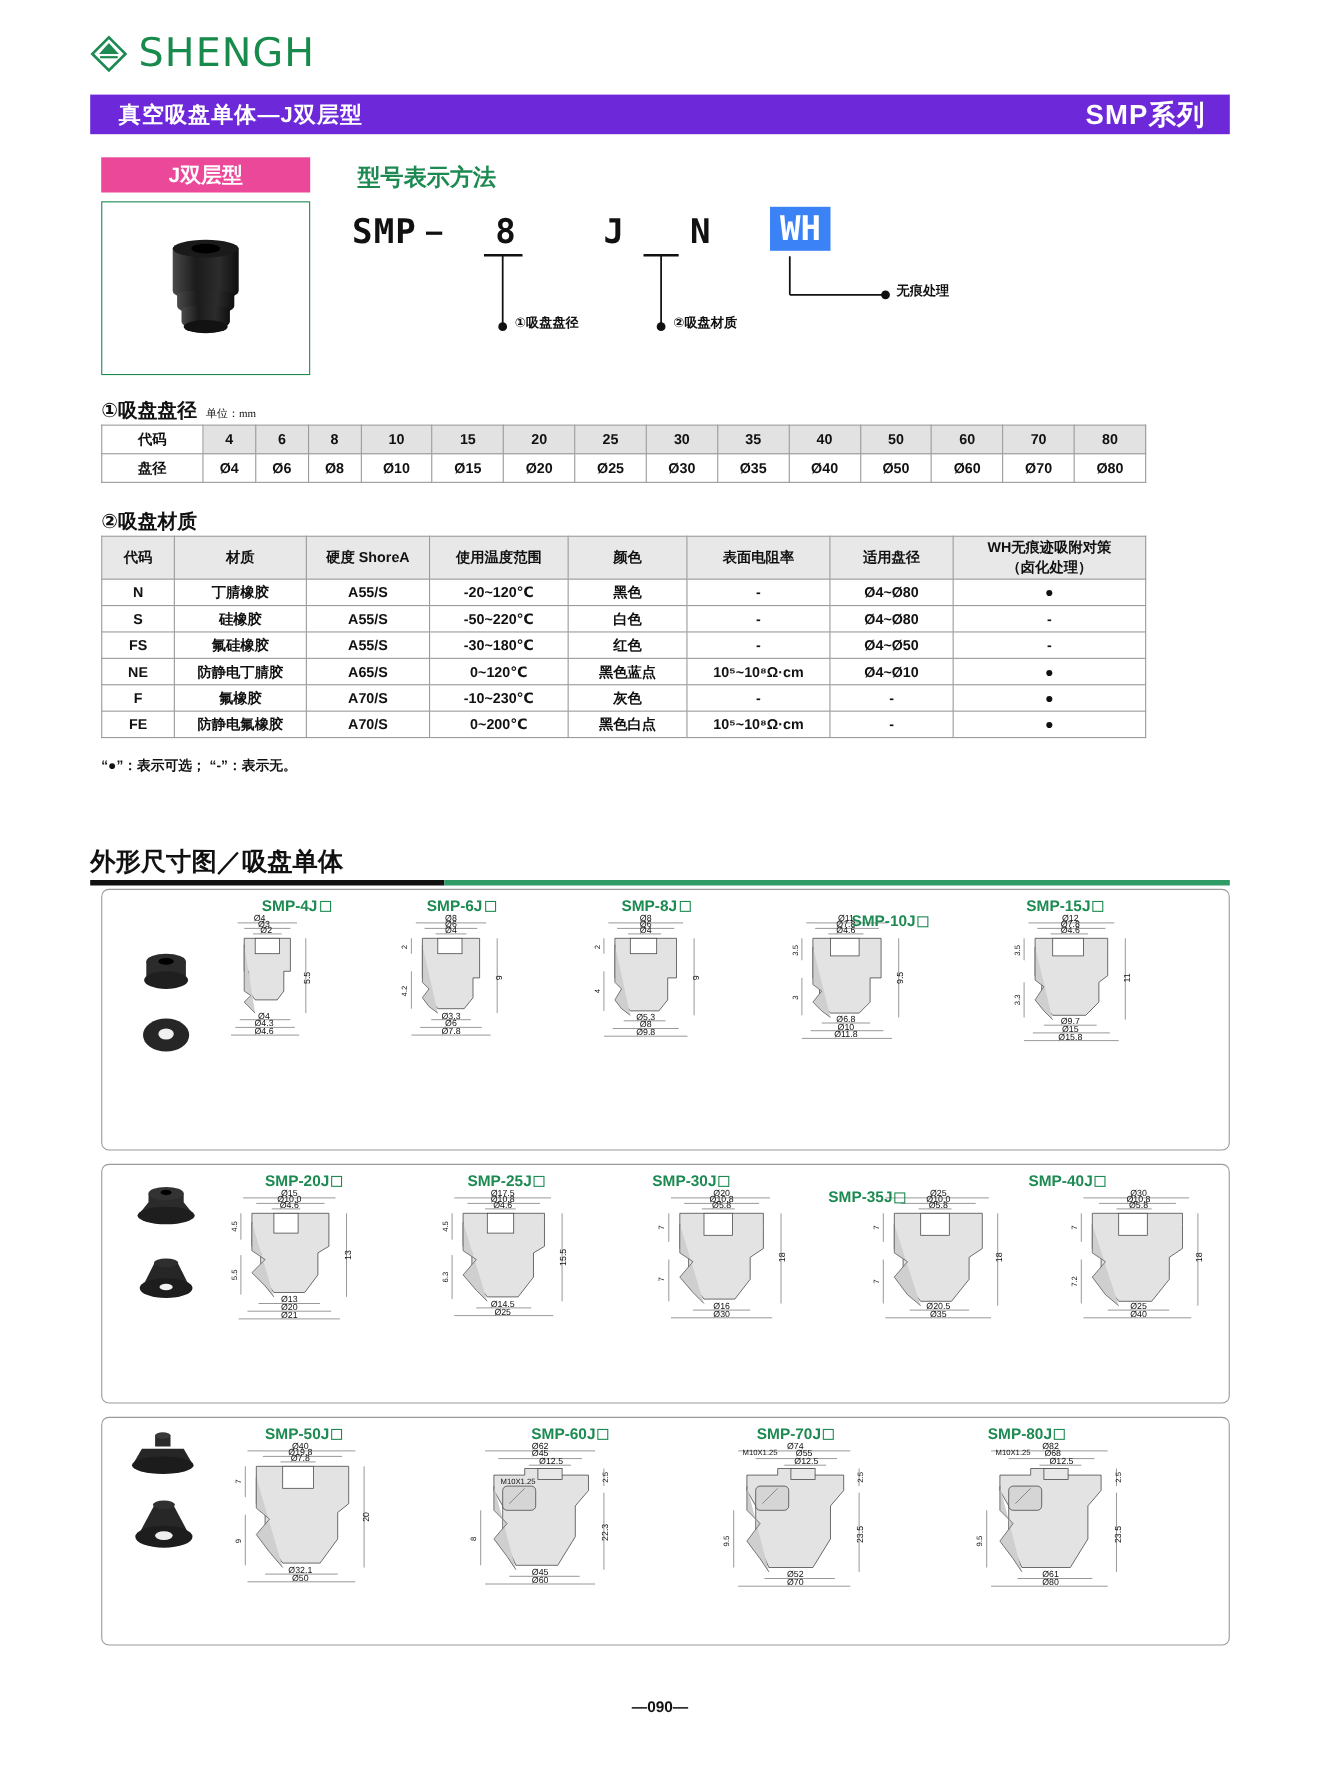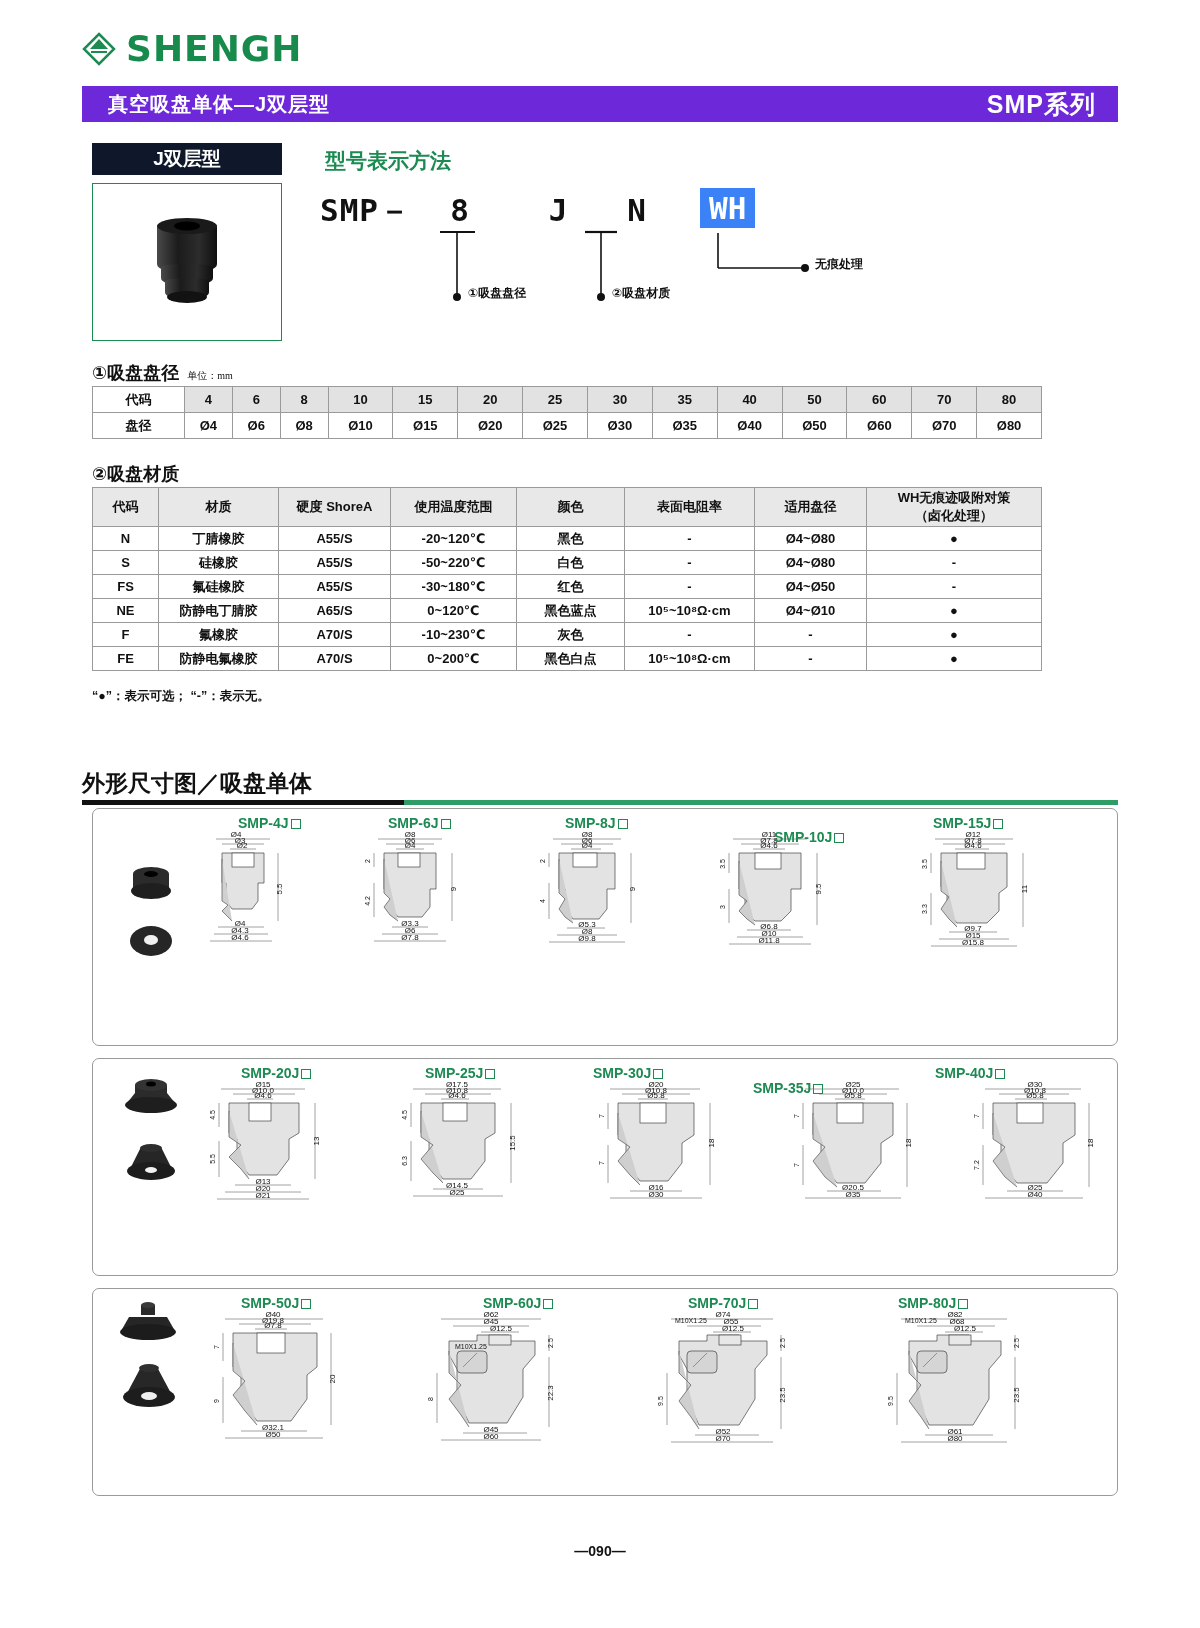--- a/index.html
+++ b/index.html
@@ -9,33 +9,33 @@
     background:#ffffff;
     font-family:"Liberation Sans","DejaVu Sans",sans-serif;
     color:#111;
     position:relative;
   }
   .page { position:relative; width:1200px; height:1628px; padding:0; }
 
   
   .logo-row { position:absolute; left:82px; top:28px; display:flex; align-items:center; gap:10px; }
   .logo-mark { width:34px; height:34px; }
-  .logo-text { font-size:36px; font-weight:bold; color:#178a4c; letter-spacing:1px; font-family:"DejaVu Sans",sans-serif; }
+  .logo-text { font-size:36px; font-weight:normal; color:#178a4c; letter-spacing:1px; font-family:"DejaVu Sans",sans-serif; }
 
   .title-bar {
     position:absolute; left:82px; top:86px; width:1036px; height:36px;
     background:#6d28d9; display:flex; align-items:center; justify-content:space-between;
   }
   .title-bar .t-left { color:#fff; font-size:20px; font-weight:bold; margin-left:26px; letter-spacing:1px; }
   .title-bar .t-right { color:#fff; font-size:25px; font-weight:bold; margin-right:22px; letter-spacing:1px; }
 
   
   .tag-box {
     position:absolute; left:92px; top:143px; width:190px; height:32px;
-    background:#0f172a; color:#fff; font-size:19px; font-weight:bold;
+    background:#ec4899; color:#fff; font-size:19px; font-weight:bold;
     display:flex; align-items:center; justify-content:center;
   }
   .photo-box {
     position:absolute; left:92px; top:183px; width:190px; height:158px;
     border:1.5px solid #1d8a52; background:#fff;
     display:flex; align-items:center; justify-content:center;
   }
 
   
   .mn-title { position:absolute; left:325px; top:147px; font-size:21px; font-weight:bold; color:#1d8a52; }

